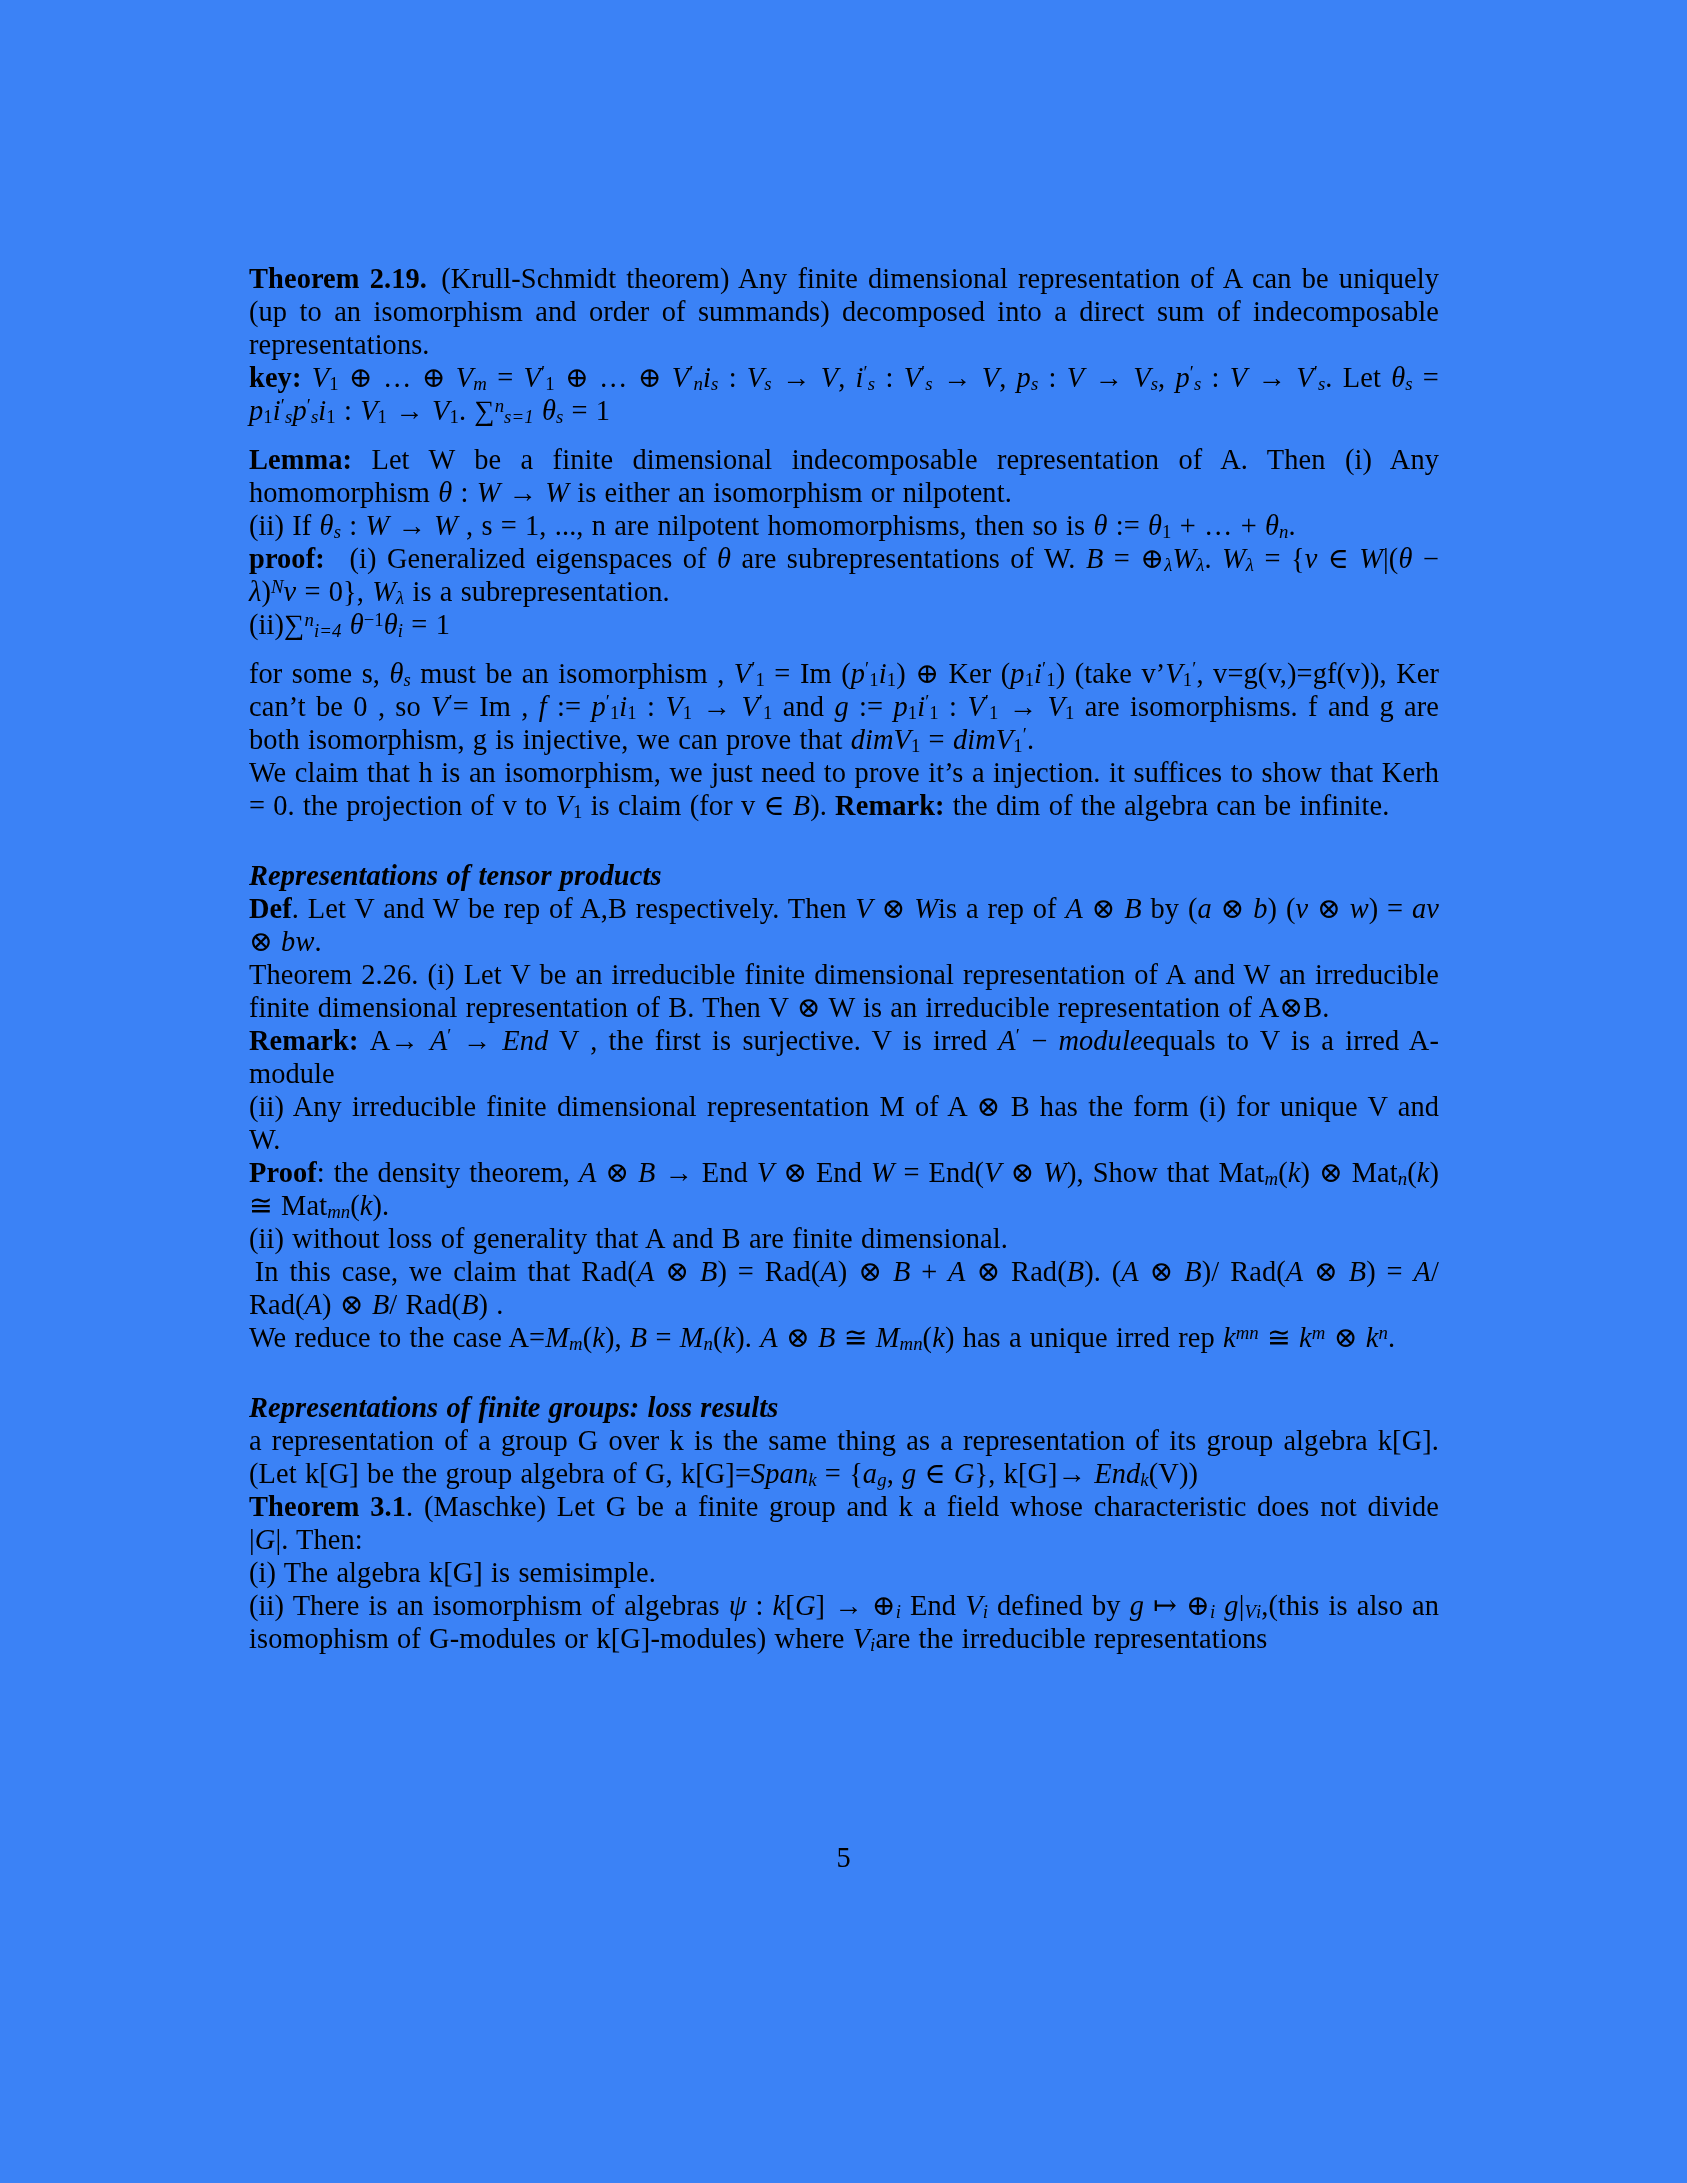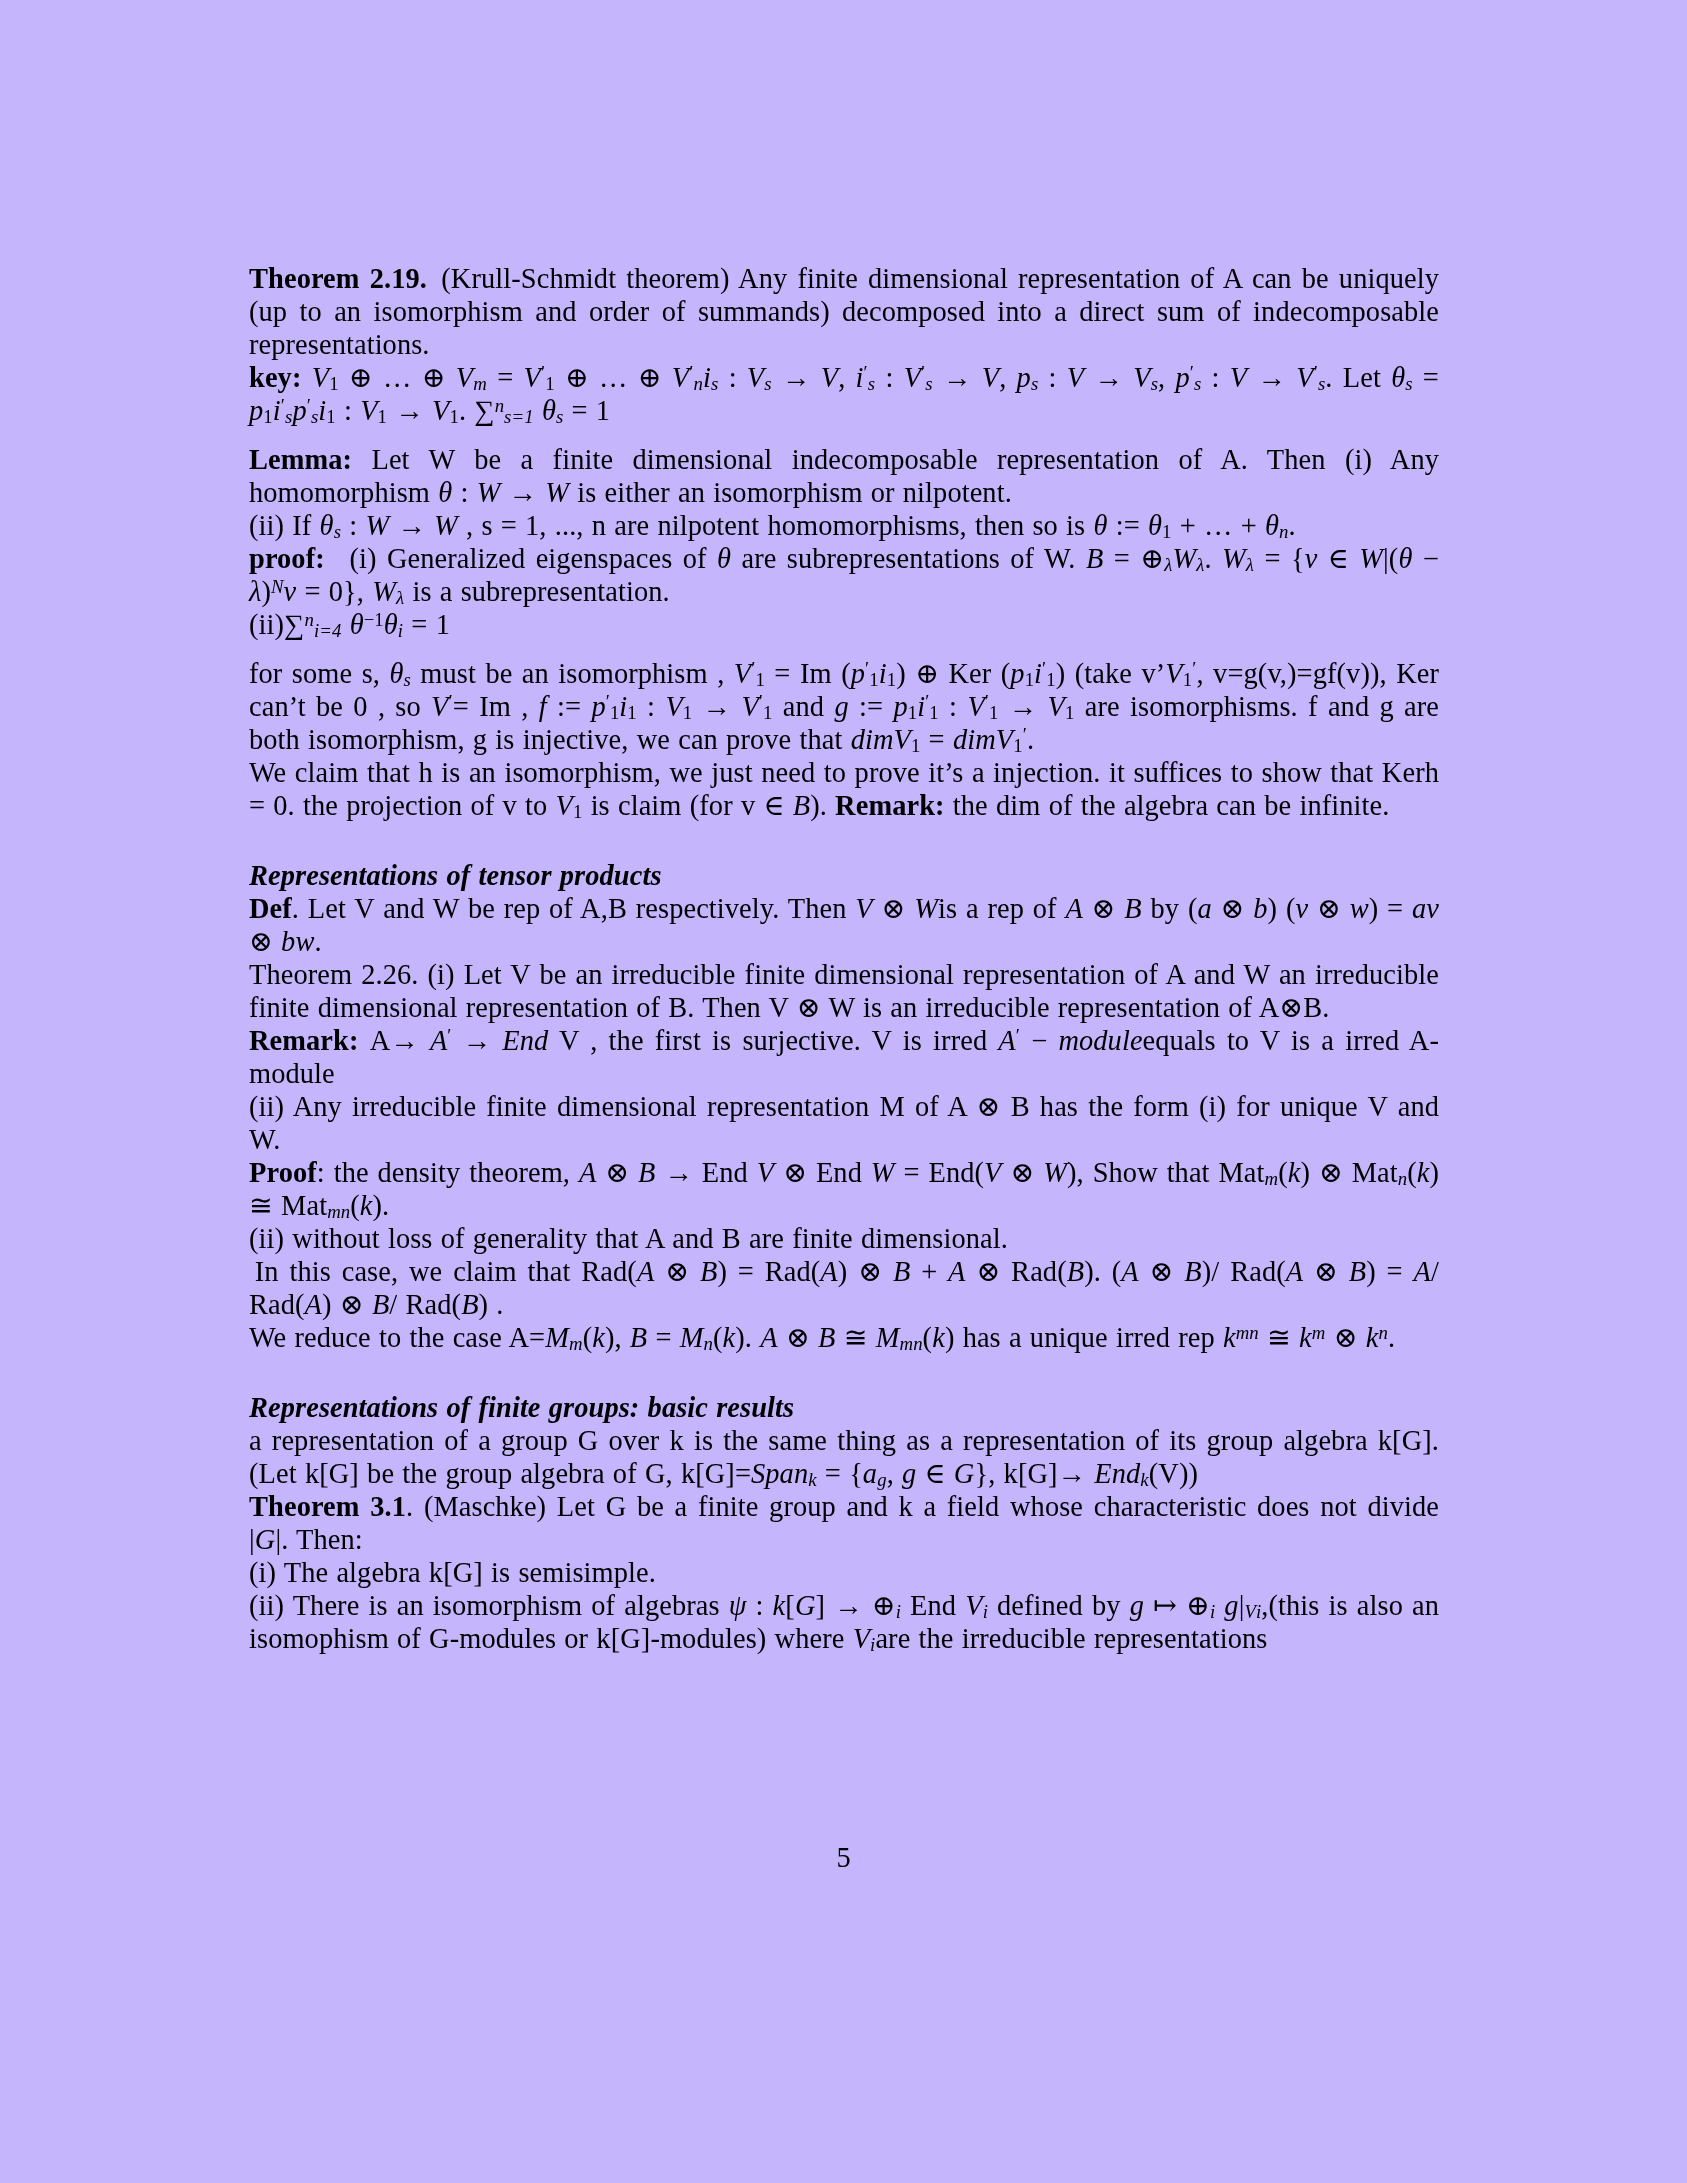--- a/index.html
+++ b/index.html
@@ -4,21 +4,21 @@
 <style>
   html, body {
     margin: 0;
     padding: 0;
     background: #ffffff;
   }
   .page {
     position: relative;
     width: 1687px;
     height: 2183px;
-    background: #c4b5fd;
+    background: #3b82f6;
     color: #000000;
     font-family: "Liberation Serif", "DejaVu Serif", serif;
     overflow: hidden;
   }
   .text-block {
     position: absolute;
     left: 249px;
     top: 262px;
     width: 1190px;
   }
@@ -66,21 +66,21 @@
       <p class="para"><span>We claim that h is an isomorphism, we just need to prove it’s a injection.  it suffices to show that Kerh = 0.  the projection of v to </span><span class="i">V</span><sub>1</sub><span> is claim (for v ∈ </span><span class="i">B</span><span>). </span><span class="b">Remark: </span><span>the dim of the algebra can be infinite.</span></p>
       <p class="para gap-section"><span class="b">Representations of tensor products</span></p>
       <p class="para"><span class="b">Def</span><span>. Let V and W be rep of A,B respectively.  Then </span><span class="i">V</span><span> ⊗ </span><span class="i">W</span><span>is a rep of </span><span class="i">A</span><span> ⊗ </span><span class="i">B</span><span> by (</span><span class="i">a</span><span> ⊗ </span><span class="i">b</span><span>) (</span><span class="i">v</span><span> ⊗ </span><span class="i">w</span><span>) = </span><span class="i">av</span><span> ⊗ </span><span class="i">bw</span><span>.</span></p>
       <p class="para"><span>Theorem 2.26.  (i) Let V be an irreducible finite dimensional representation of A and W an irreducible finite dimensional representation of B. Then V ⊗ W is an irreducible representation of A⊗B.</span></p>
       <p class="para"><span class="b">Remark: </span><span>A→ </span><span class="i">A</span><sup>′</sup><span> → </span><span class="i">End</span><span> V , the first is surjective.  V is irred </span><span class="i">A</span><sup>′</sup><span> − </span><span class="i">module</span><span>equals to V is a irred A-module</span></p>
       <p class="para"><span>(ii) Any irreducible finite dimensional representation M of A ⊗ B has the form (i) for unique V and W.</span></p>
       <p class="para"><span class="b">Proof</span><span>: the density theorem, </span><span class="i">A</span><span> ⊗ </span><span class="i">B</span><span> →  End </span><span class="i">V</span><span> ⊗ End </span><span class="i">W</span><span> = End(</span><span class="i">V</span><span> ⊗ </span><span class="i">W</span><span>),  Show that  Mat</span><sub class="i">m</sub><span>(</span><span class="i">k</span><span>) ⊗ Mat</span><sub class="i">n</sub><span>(</span><span class="i">k</span><span>) ≅ Mat</span><sub class="i">mn</sub><span>(</span><span class="i">k</span><span>).</span></p>
       <p class="para"><span>(ii) without loss of generality that A and B are finite dimensional.</span></p>
       <p class="para"><span> In this case, we claim that Rad(</span><span class="i">A</span><span> ⊗ </span><span class="i">B</span><span>) = Rad(</span><span class="i">A</span><span>) ⊗ </span><span class="i">B</span><span> + </span><span class="i">A</span><span> ⊗ Rad(</span><span class="i">B</span><span>).  (</span><span class="i">A</span><span> ⊗ </span><span class="i">B</span><span>)/ Rad(</span><span class="i">A</span><span> ⊗ </span><span class="i">B</span><span>) = </span><span class="i">A</span><span>/ Rad(</span><span class="i">A</span><span>) ⊗ </span><span class="i">B</span><span>/ Rad(</span><span class="i">B</span><span>) .</span></p>
       <p class="para"><span>We reduce to the case A=</span><span class="i">M</span><sub class="i">m</sub><span>(</span><span class="i">k</span><span>), </span><span class="i">B</span><span> = </span><span class="i">M</span><sub class="i">n</sub><span>(</span><span class="i">k</span><span>).  </span><span class="i">A</span><span> ⊗ </span><span class="i">B</span><span> ≅ </span><span class="i">M</span><sub class="i">mn</sub><span>(</span><span class="i">k</span><span>) has a unique irred rep </span><span class="i">k</span><sup class="i">mn</sup><span> ≅ </span><span class="i">k</span><sup class="i">m</sup><span> ⊗ </span><span class="i">k</span><sup class="i">n</sup><span>.</span></p>
-      <p class="para gap-section"><span class="b">Representations of finite groups: basic results</span></p>
+      <p class="para gap-section"><span class="b">Representations of finite groups: loss results</span></p>
       <p class="para"><span>a representation of a group G over k is the same thing as a representation of its group algebra k[G].(Let k[G] be the group algebra of G, k[G]=</span><span class="i">Span</span><sub class="i">k</sub><span> = </span><span>{</span><span class="i">a</span><sub class="i">g</sub><span>, </span><span class="i">g</span><span> ∈ </span><span class="i">G</span><span>}</span><span>, k[G]→ </span><span class="i">End</span><sub class="i">k</sub><span>(V))</span></p>
       <p class="para"><span class="b">Theorem 3.1</span><span>. (Maschke) Let G be a finite group and k a field whose characteristic does not divide |</span><span class="i">G</span><span>|. Then:</span></p>
       <p class="para"><span>(i) The algebra k[G] is semisimple.</span></p>
       <p class="para"><span>(ii) There is an isomorphism of algebras </span><span class="i">ψ</span><span> : </span><span class="i">k</span><span>[</span><span class="i">G</span><span>] → ⊕</span><sub class="i">i</sub><span> End </span><span class="i">V</span><sub class="i">i</sub><span> defined by </span><span class="i">g</span><span> ↦ ⊕</span><sub class="i">i</sub><span> </span><span class="i">g</span><span>|</span><sub class="i">V</sub><sub class="i">i</sub><span>,(this is also an isomophism of G-modules or k[G]-modules) where </span><span class="i">V</span><sub class="i">i</sub><span>are the irreducible representations</span></p>
     </div>
   <div class="page-number">5</div>
 </div>
 
 
 </body></html>

